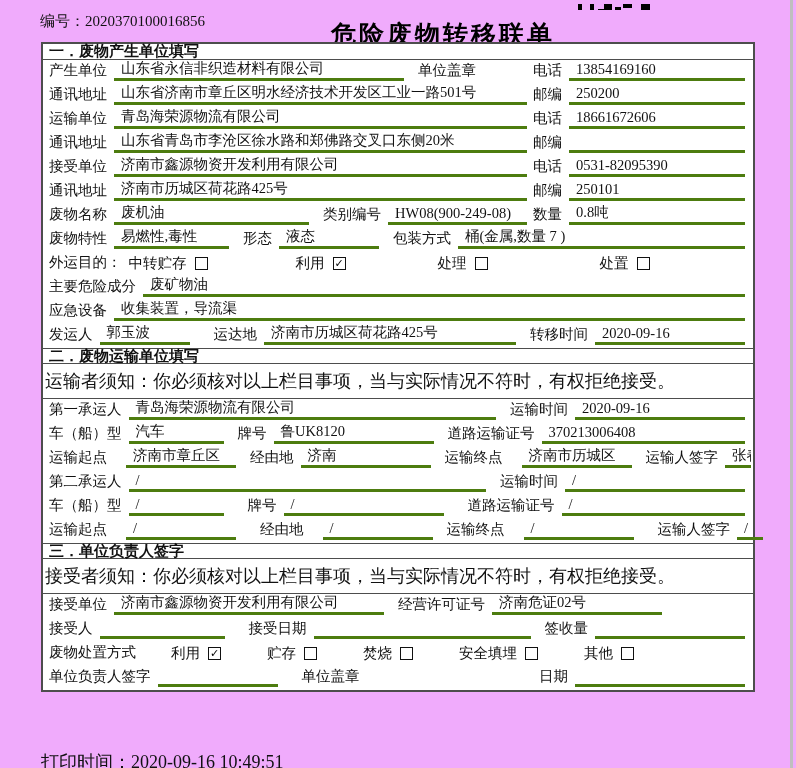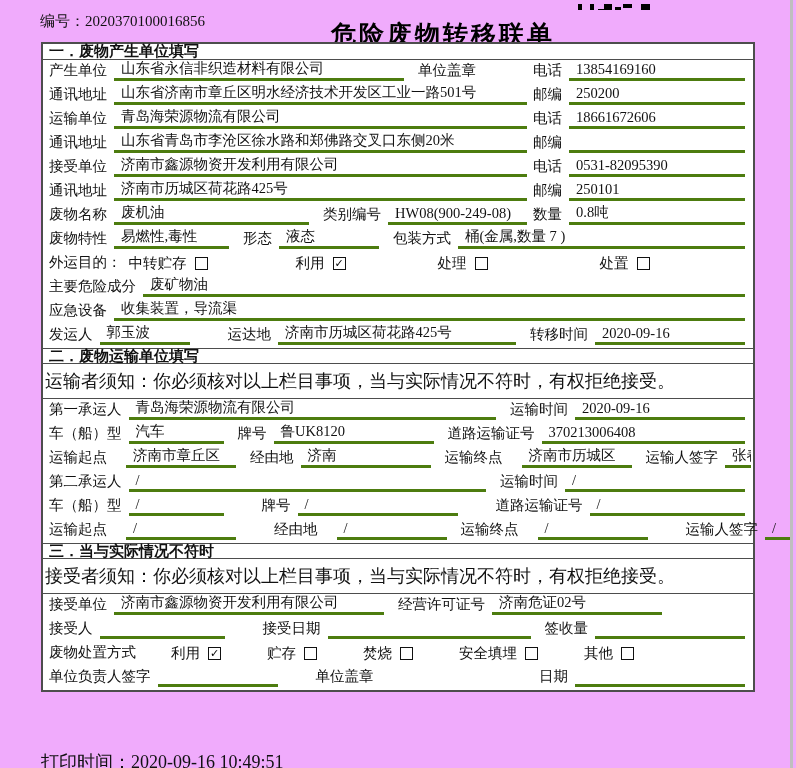--- a/index.html
+++ b/index.html
@@ -48,21 +48,21 @@
   .vw170 { flex:0 0 170px; } .vw180 { flex:0 0 180px; }
   .vw195 { flex:0 0 195px; } .vw270 { flex:0 0 270px; }
   .vw290 { flex:0 0 290px; }
   .cbrow { align-items:flex-end; }
   .cbg { display:flex; align-items:center; flex:none; }
   .box {
     width:13px; height:13px; border:1.5px solid #111; margin-left:8px;
     font-family:"DejaVu Sans",sans-serif; font-size:11px; line-height:11px;
     text-align:center; color:#000; flex:none;
   }
-  .ml14 { margin-left:14px; } .ml24 { margin-left:38px; } .ml28 { margin-left:28px; }
+  .ml14 { margin-left:14px; } .ml24 { margin-left:24px; } .ml28 { margin-left:28px; }
   .mr46 { margin-right:46px; } .mr88 { margin-right:88px; } .mr92 { margin-right:92px; } .mr112 { margin-right:112px; }
   .foot { position:absolute; left:41px; top:750px; font-size:18px; white-space:nowrap; }
 </style>
 </head>
 <body>
 
 <div class="page">
 
   <div class="hdr">
     <div class="serial"><span>编号：</span><span>2020370100016856</span></div>
@@ -257,21 +257,21 @@
         <span class="lbl ml24">经由地</span>
         <span class="val vw110">/</span>
         <span class="lbl ml14">运输终点</span>
         <span class="val vw110">/</span>
         <span class="lbl ml24">运输人签字</span>
         <span class="val f1">/</span>
       </div>
     </div>
 
     <div class="sec">
-      <div class="sechdr">三．当与实际情况不符时</div>
+      <div class="sechdr">三．单位负责人签字</div>
       <div class="notice">接受者须知：你必须核对以上栏目事项，当与实际情况不符时，有权拒绝接受。</div>
 
       <div class="row">
         <span class="lbl">接受单位</span>
         <span class="val vw270">济南市鑫源物资开发利用有限公司</span>
         <span class="lbl ml14">经营许可证号</span>
         <span class="val vw170">济南危证02号</span>
         <span class="sp"></span>
       </div>
 

